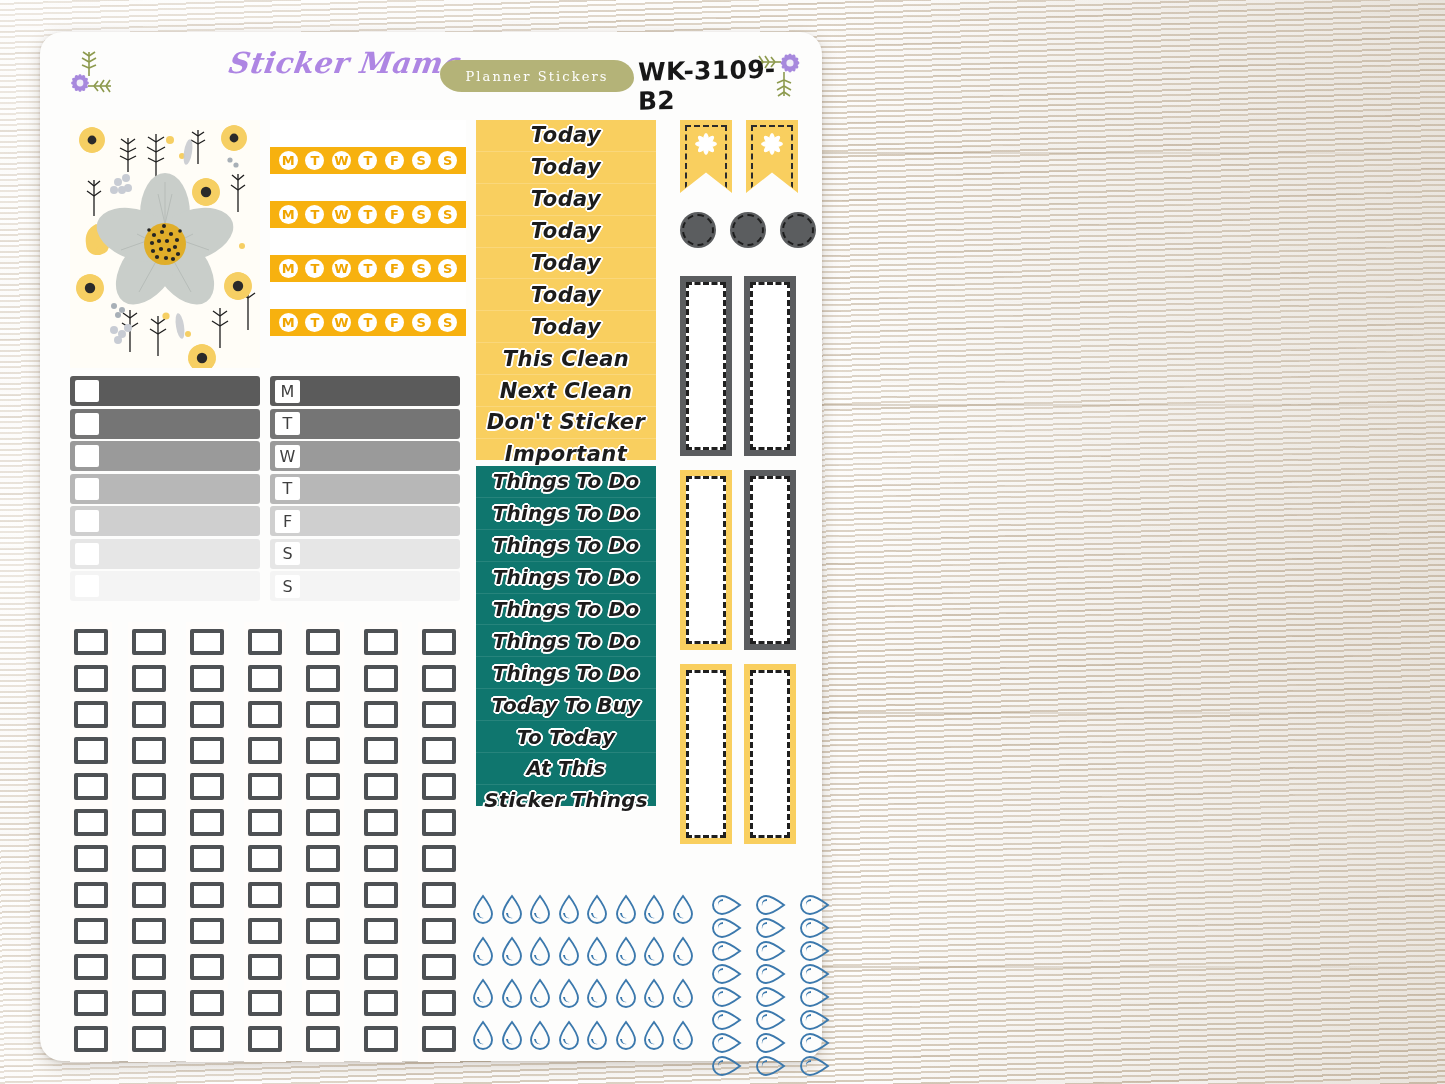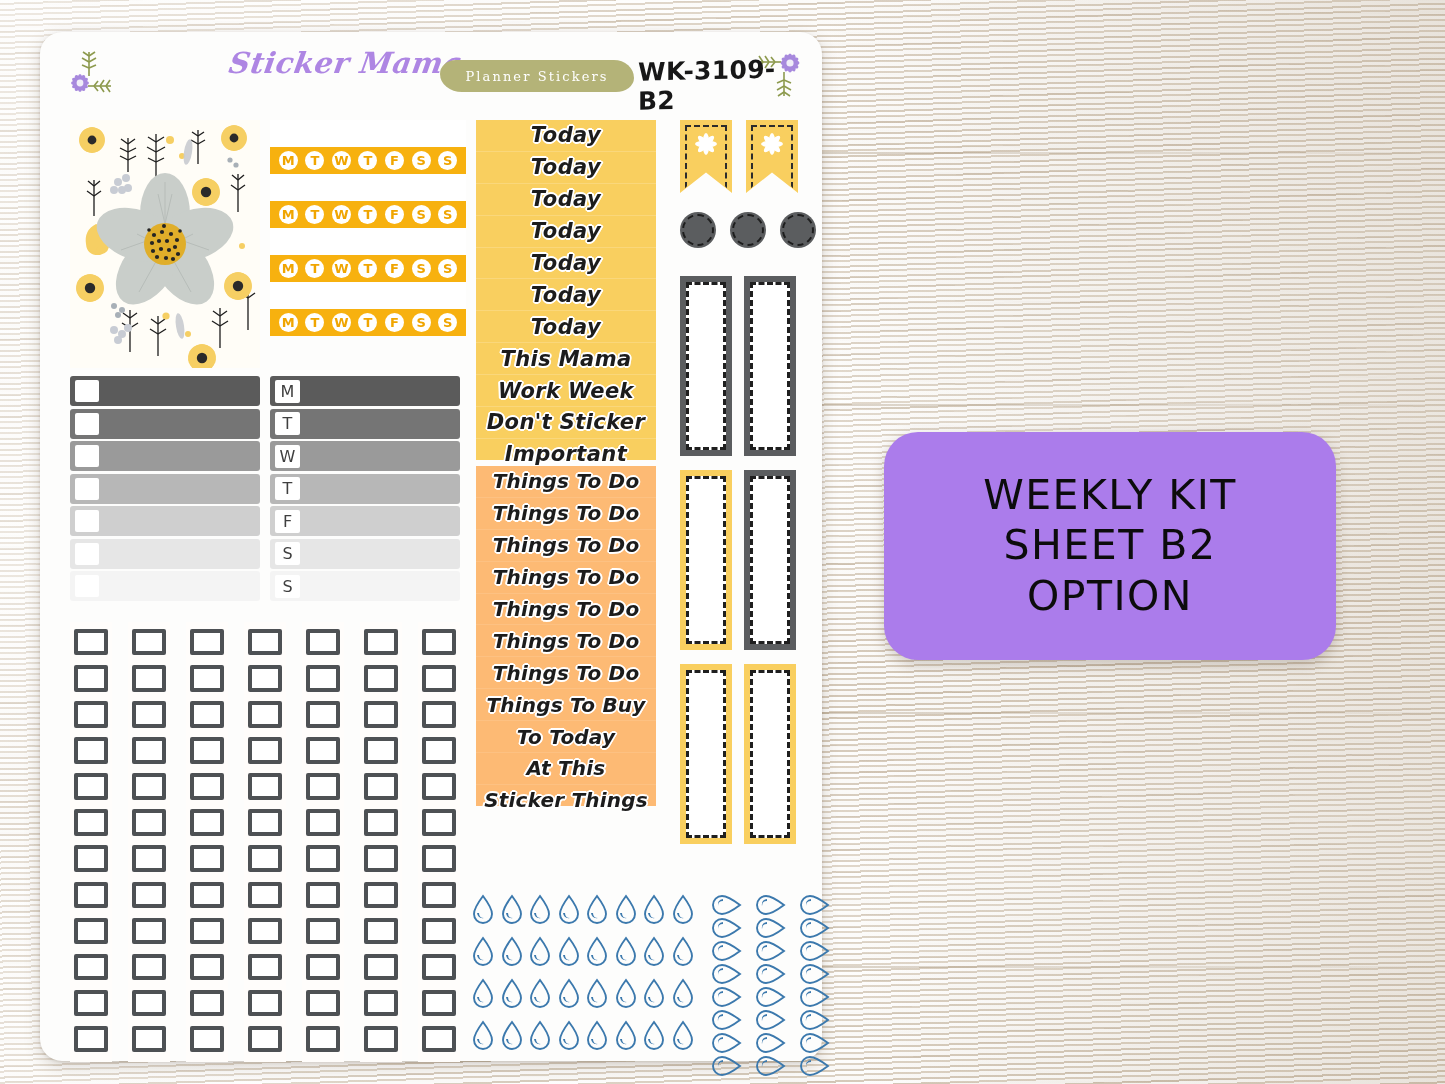--- a/index.html
+++ b/index.html
@@ -100,21 +100,21 @@
     font-family:"DejaVu Sans",sans-serif;font-weight:700;font-style:italic;
     color:#1c1c1c;white-space:nowrap;
     text-shadow:
       -1.4px -1.4px 0 #fff, 1.4px -1.4px 0 #fff,
       -1.4px  1.4px 0 #fff, 1.4px  1.4px 0 #fff,
       -1.9px 0 0 #fff, 1.9px 0 0 #fff, 0 -1.9px 0 #fff, 0 1.9px 0 #fff;
   }
   .todayrow .scriptxt{font-size:21px;letter-spacing:.4px;}
 
   
-  #todocol{left:436px;top:434px;width:180px;height:340px;background:#fdba74;}
+  #todocol{left:436px;top:434px;width:180px;height:340px;background:#0f766e;}
   .todorow{
     height:30.9px;display:flex;align-items:center;justify-content:center;
     border-bottom:1px solid rgba(255,255,255,.10);
   }
   .todorow .scriptxt{font-size:20px;letter-spacing:.2px;}
 
   
   #greybars{left:30px;top:344px;width:190px;height:232px;}
   #greydays{left:230px;top:344px;width:190px;height:232px;}
   .gbar{height:30px;margin-bottom:2.5px;border-radius:3px;display:flex;align-items:center;}
@@ -496,24 +496,24 @@
         <div class="todayrow">
           <span class="scriptxt">Today</span>
         </div>
         <div class="todayrow">
           <span class="scriptxt">Today</span>
         </div>
         <div class="todayrow">
           <span class="scriptxt">Today</span>
         </div>
         <div class="todayrow">
-          <span class="scriptxt">This Mama</span>
+          <span class="scriptxt">This Clean</span>
         </div>
         <div class="todayrow">
-          <span class="scriptxt">Work Week</span>
+          <span class="scriptxt">Next Clean</span>
         </div>
         <div class="todayrow">
           <span class="scriptxt">Don't Sticker</span>
         </div>
         <div class="todayrow">
           <span class="scriptxt">Important</span>
         </div>
       </div>
 
     <div class="blk" id="todocol">
@@ -532,21 +532,21 @@
         <div class="todorow">
           <span class="scriptxt">Things To Do</span>
         </div>
         <div class="todorow">
           <span class="scriptxt">Things To Do</span>
         </div>
         <div class="todorow">
           <span class="scriptxt">Things To Do</span>
         </div>
         <div class="todorow">
-          <span class="scriptxt">Things To Buy</span>
+          <span class="scriptxt">Today To Buy</span>
         </div>
         <div class="todorow">
           <span class="scriptxt">To Today</span>
         </div>
         <div class="todorow">
           <span class="scriptxt">At This</span>
         </div>
         <div class="todorow">
           <span class="scriptxt">Sticker Things</span>
         </div>
@@ -1053,19 +1053,14 @@
             <svg width="22" height="30" viewBox="0 0 22 30" style="transform: rotate(90deg);">
               <path d="M11 2 C11 2 2 14 2 20 A9 9 0 0 0 20 20 C20 14 11 2 11 2 Z" fill="none" stroke="#3c79ad" stroke-width="1.9"></path>
               <path d="M7 19 q0 5 5 5 q-6 1 -7 -5 z" fill="#3c79ad"></path>
             </svg>
           </div>
         </div>
       </div>
 
   </div>
 
-  <div id="label">
-    <div>WEEKLY KIT</div>
-    <div>SHEET B2</div>
-    <div>OPTION</div>
-  </div>
 
 </div>
 
 </body></html>

